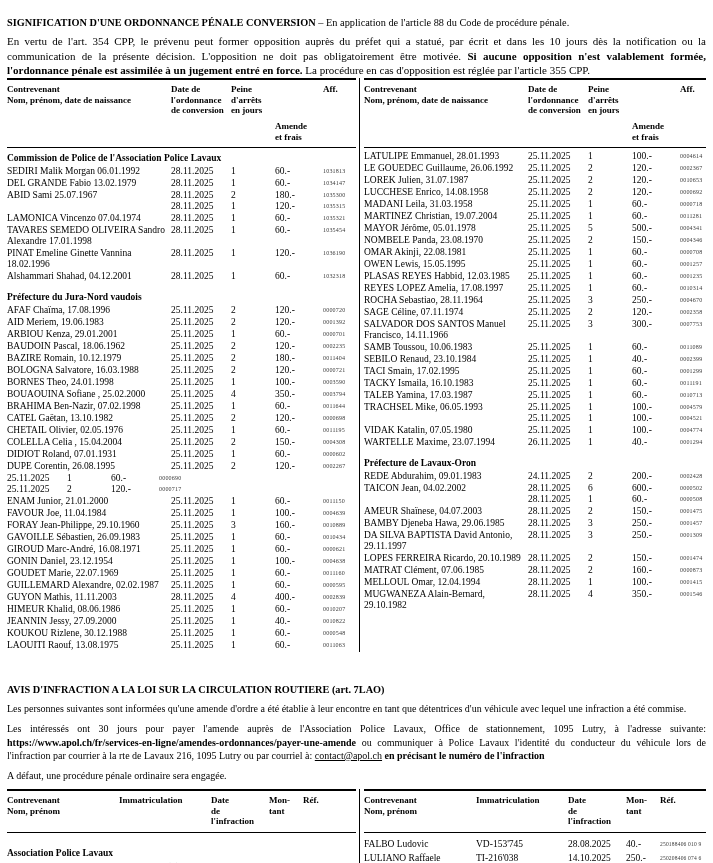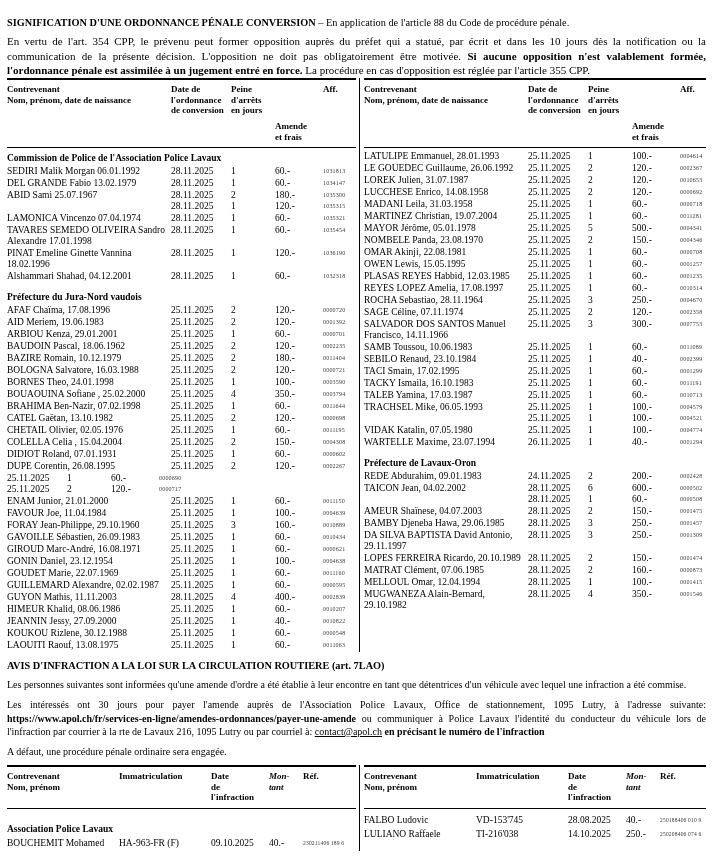--- a/index.html
+++ b/index.html
@@ -36,34 +36,34 @@
   .t-row { display:flex; margin-bottom:1px; line-height:11px; }
   .c-name { width:164px; padding-right:4px; }
   .entries { flex:1; }
   .entry { display:flex; }
   .c-date { width:60px; }
   .c-days { width:44px; }
   .c-amt  { width:48px; }
   .c-aff  { flex:1; font-size:6px; line-height:11px; color:#3a3a3a; letter-spacing:.2px; white-space:nowrap; }
 
   
-  .avis { margin-top:8px; }
+  .avis { margin-top:32px; }
   .avis-title { font-weight:bold; font-size:10.3px; margin-bottom:7px; }
   .avis-p { font-size:10px; line-height:1.32; text-align:justify; margin:0 0 7px 0; }
   .email { text-decoration:underline; }
 
   
   .bottom { margin-top:7px; }
   .t2-head { display:flex; border-top:2px solid #000; border-bottom:1px solid #000;
              font-weight:bold; font-size:9px; line-height:1.18; padding:4px 0 5px 0; }
   .t2-head > div { white-space:pre-line; }
   .h2-name  { width:112px; padding-right:4px; }
   .h2-plate { width:92px; }
   .h2-date  { width:58px; }
-  .h2-mont  { width:34px;font-style:italic; }
+  .h2-mont  { width:34px; }
   .h2-ref   { flex:1; }
   .t2-body { padding-top:5px; font-size:9.5px; }
   .t2-row { display:flex; line-height:12px; margin-bottom:2px; }
   .c2-name  { width:112px; padding-right:4px; }
   .c2-plate { width:92px; }
   .c2-date  { width:58px; }
   .c2-amt   { width:34px; }
   .c2-ref   { flex:1; font-size:5.5px; line-height:12px; color:#3a3a3a; letter-spacing:.2px; white-space:nowrap; }
 </style>
 </head>

